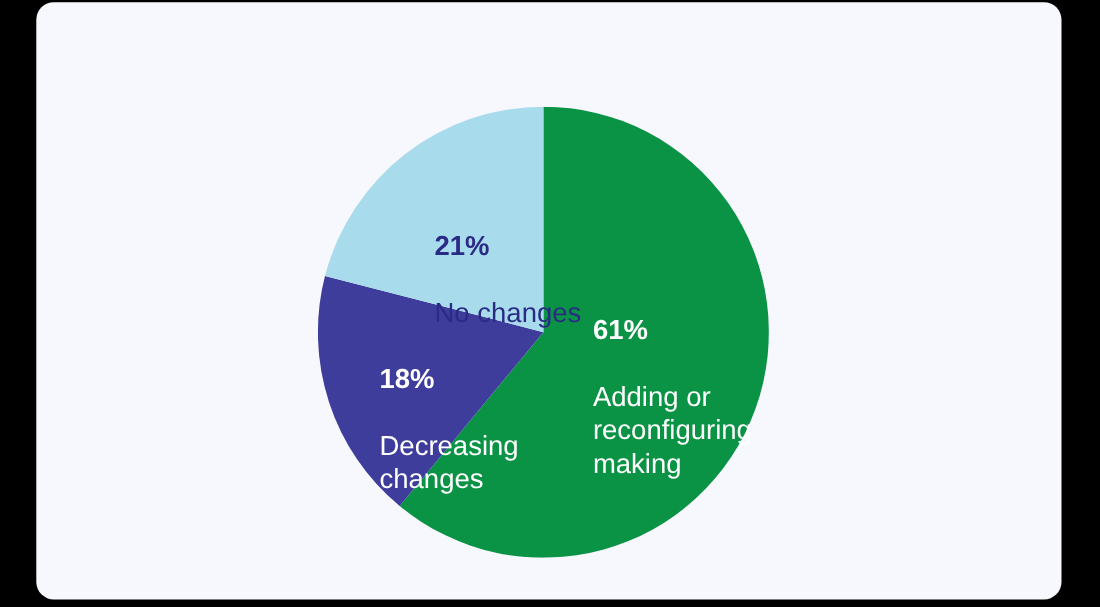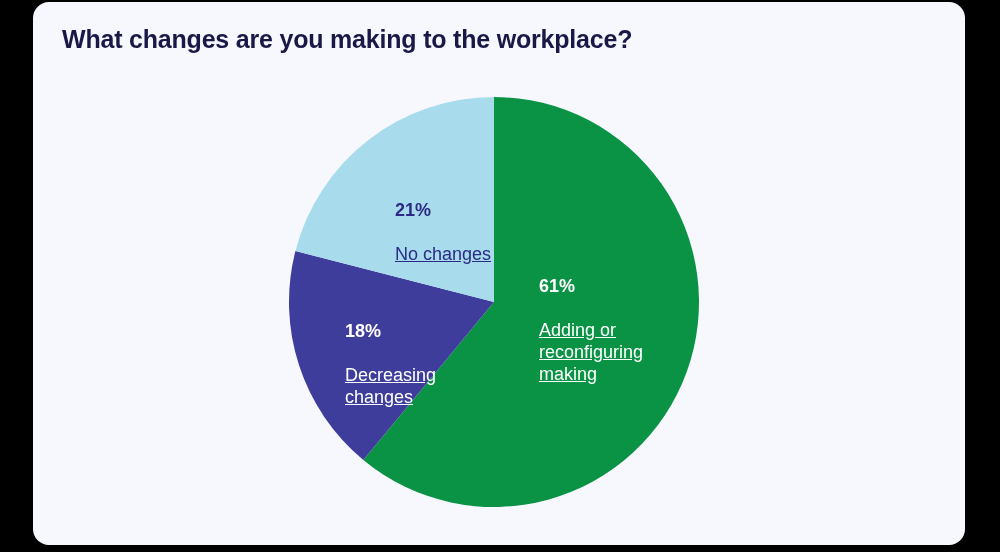--- a/index.html
+++ b/index.html
@@ -53,31 +53,30 @@
   }
   #pie-svg {
     display: block;
     width: 410px;
     height: 410px;
   }
   
   .slice-label {
     position: absolute;
     line-height: 1.22;
-    font-size: 18px;
+    font-size: 25px;
     font-weight: 500;
     white-space: pre-line;
   }
   .slice-label .pct {
     display: block;
     font-weight: bold;
   }
   .slice-label .lbl {
     display: block;
-    text-decoration: underline;
   }
   #label-green {
     left: 506px;
     top: 252px;
     color: #ffffff;
     width: 180px;
   }
   #label-indigo {
     left: 312px;
     top: 297px;
@@ -91,21 +90,20 @@
     width: 170px;
   }
 </style>
 </head>
 <body>
 
 <div id="screen">
 
   <div id="card" style="background: rgb(247, 248, 253);">
 
-    <div id="chart-title" style="color: rgb(25, 24, 71);">What changes are you making to the workplace?</div>
 
     <div id="pie-wrap">
       <svg id="pie-svg" viewBox="0 0 410 410">
 
         <path d="M 205 205 L 205.00 0.00 A 205 205 0 1 1 74.33 362.96 Z" fill="#0a9344"></path>
 
         <path d="M 205 205 L 74.33 362.96 A 205 205 0 0 1 6.44 154.02 Z" fill="#3e3d9c"></path>
 
         <path d="M 205 205 L 6.44 154.02 A 205 205 0 0 1 205.00 0.00 Z" fill="#a8dcec"></path>
       </svg>

